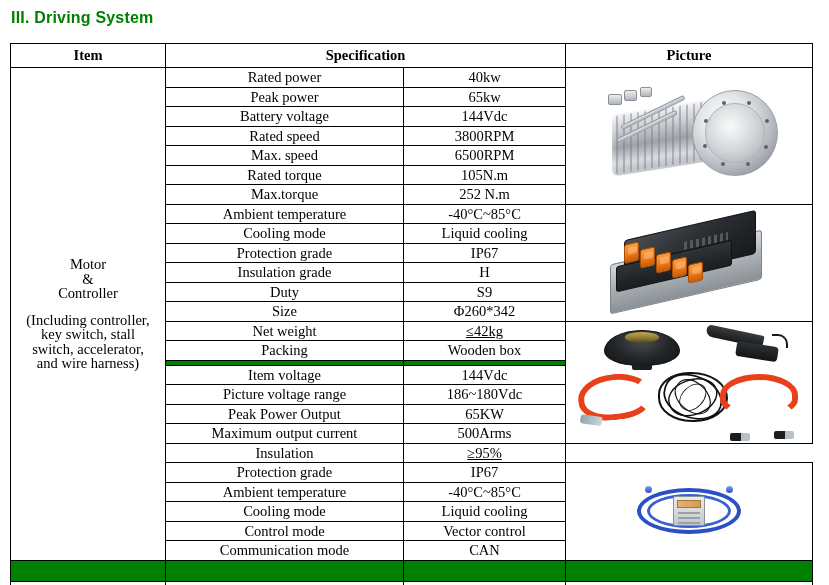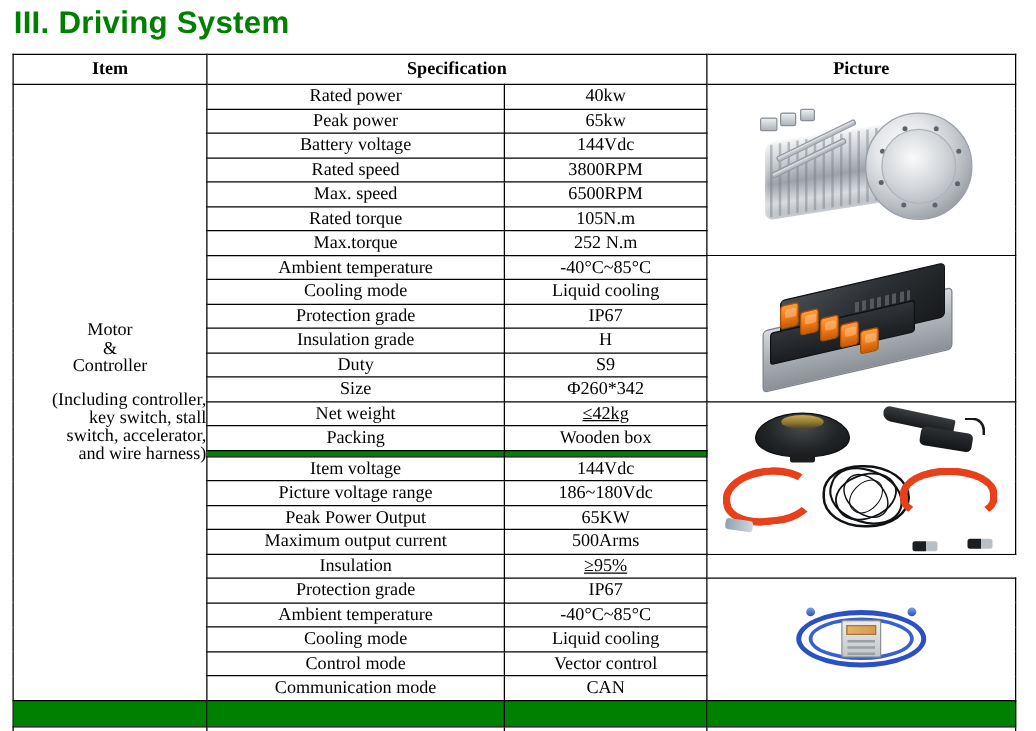--- a/index.html
+++ b/index.html
@@ -16,21 +16,21 @@
     font-family: "Liberation Serif", serif;
     color: #000000;
   }
 
   #page-title {
     position: absolute;
     left: 11px;
     top: 5px;
     font-family: "Liberation Sans", sans-serif;
     font-weight: bold;
-    font-size: 25px;
+    font-size: 16px;
     line-height: 26px;
     color: #008000;
     letter-spacing: 0.2px;
     white-space: nowrap;
   }
 
   #spec-table {
     position: absolute;
     left: 10px;
     top: 43px;
@@ -65,21 +65,21 @@
 
   
   td.item-cell {
     vertical-align: middle;
     padding: 0 4px;
     line-height: 19px;
     font-size: 14.5px;
   }
   .item-main { white-space: pre-line; }
   .item-gap { height: 12px; }
-  .item-sub { white-space: pre-line; text-align: right; }
+  .item-sub { white-space: pre-line; }
 
   
   tr.green-divider td {
     height: 5px;
     padding: 0;
     background: #008000;
     border-top: 1px solid #000000;
     border-bottom: 1px solid #000000;
   }
 

